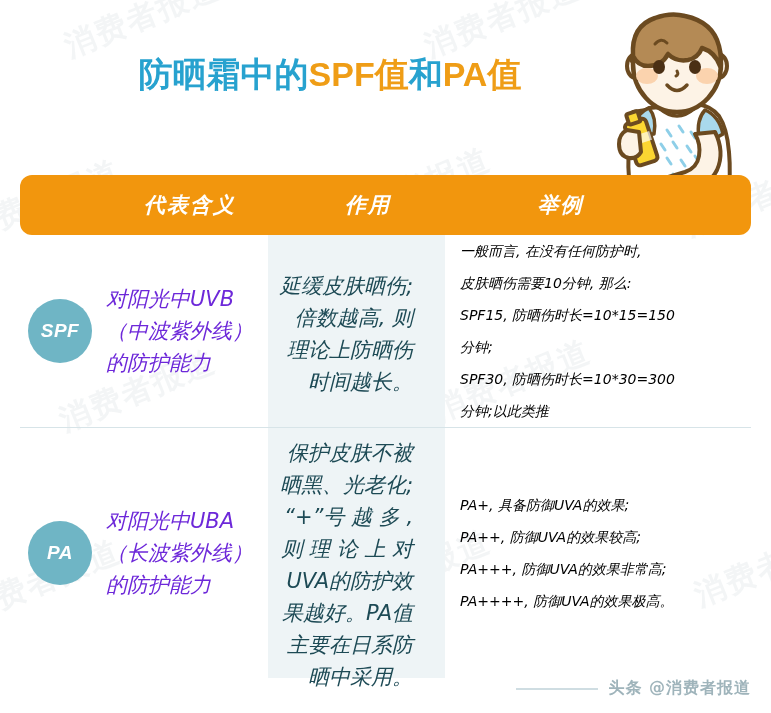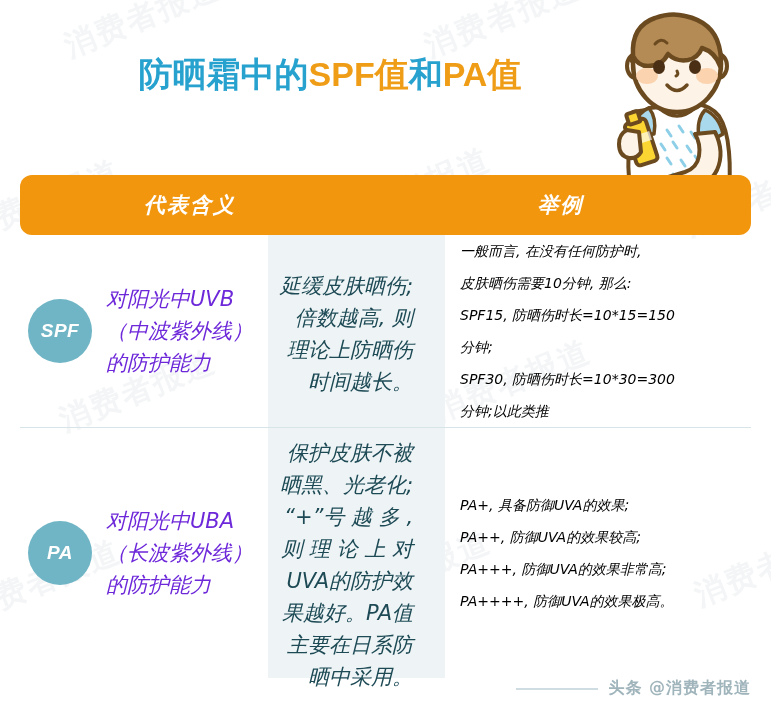--- a/index.html
+++ b/index.html
@@ -300,20 +300,21 @@
     <path d="M70 81 q10 11 20 0" fill="none" stroke="#6b4a20" stroke-width="3.5" stroke-linecap="round"></path>
   </svg>
 </div>
 
 <div id="table-wrap">
 
   <div id="effect-panel"></div>
 
   <div id="table-header">
     <div class="hdr-cell" id="hdr-meaning">代表含义</div>
+    <div class="hdr-cell" id="hdr-effect">作用</div>
     <div class="hdr-cell" id="hdr-example">举例</div>
   </div>
 
   <div id="rows">
 
     <div class="row" id="row-spf">
       <div class="cell-meaning">
         <div class="badge">SPF</div>
         <div class="meaning-text">对阳光中UVB
 （中波紫外线）

